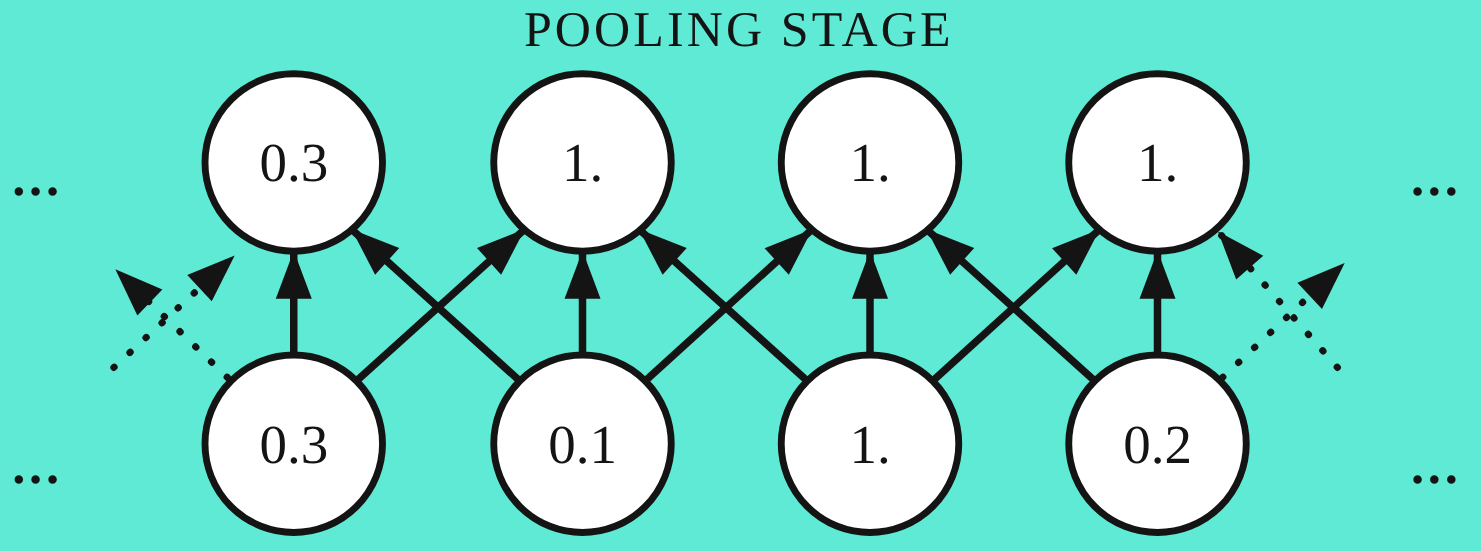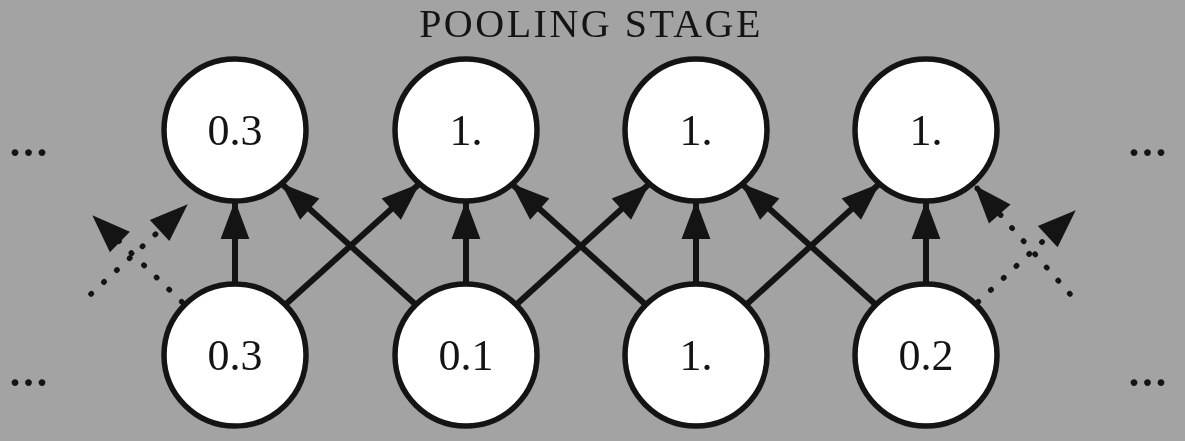--- a/index.html
+++ b/index.html
@@ -4,21 +4,21 @@
 <style>
   html, body {
     margin: 0;
     padding: 0;
     background: #ffffff;
   }
   .stage {
     position: relative;
     width: 1185px;
     height: 441px;
-    background: #a3a3a3;
+    background: #5eead4;
     overflow: hidden;
     font-family: "Liberation Serif", "DejaVu Serif", serif;
   }
   svg { display: block; }
   .title-text {
     font-family: "Liberation Serif", "DejaVu Serif", serif;
     font-size: 40px;
     letter-spacing: 2.5px;
     fill: #141414;
   }

